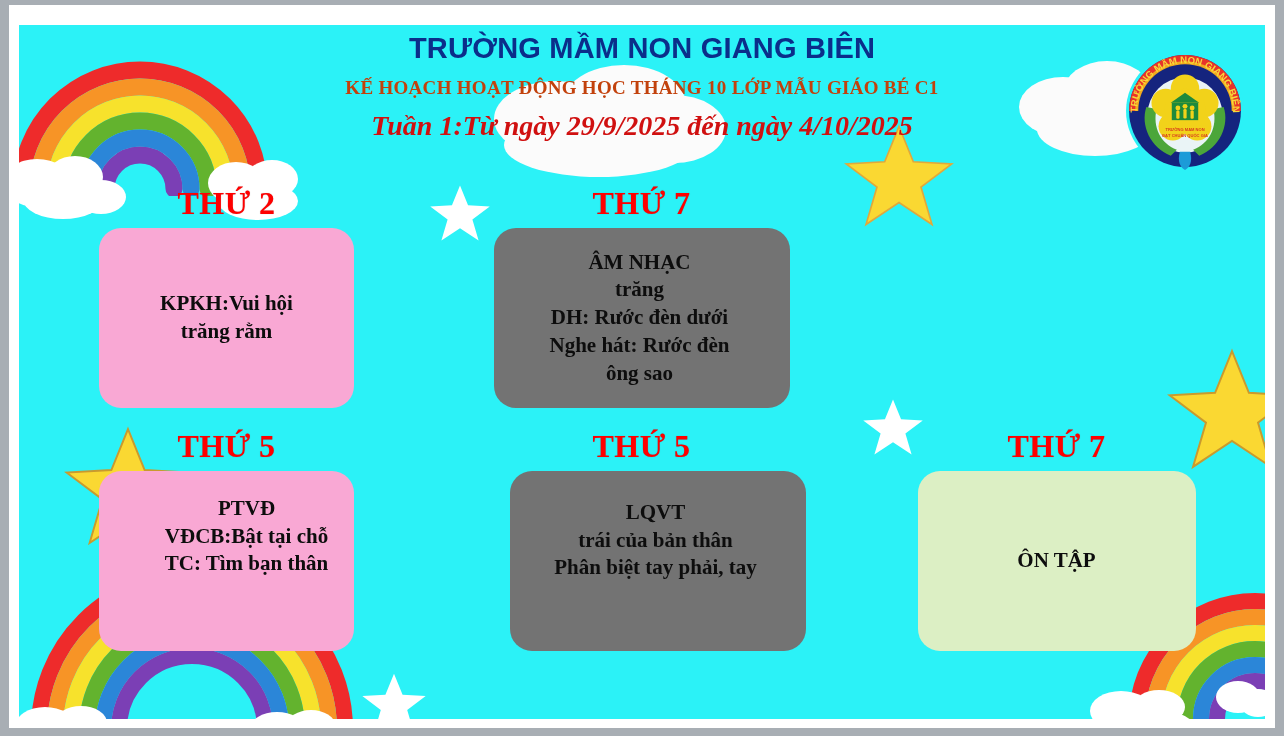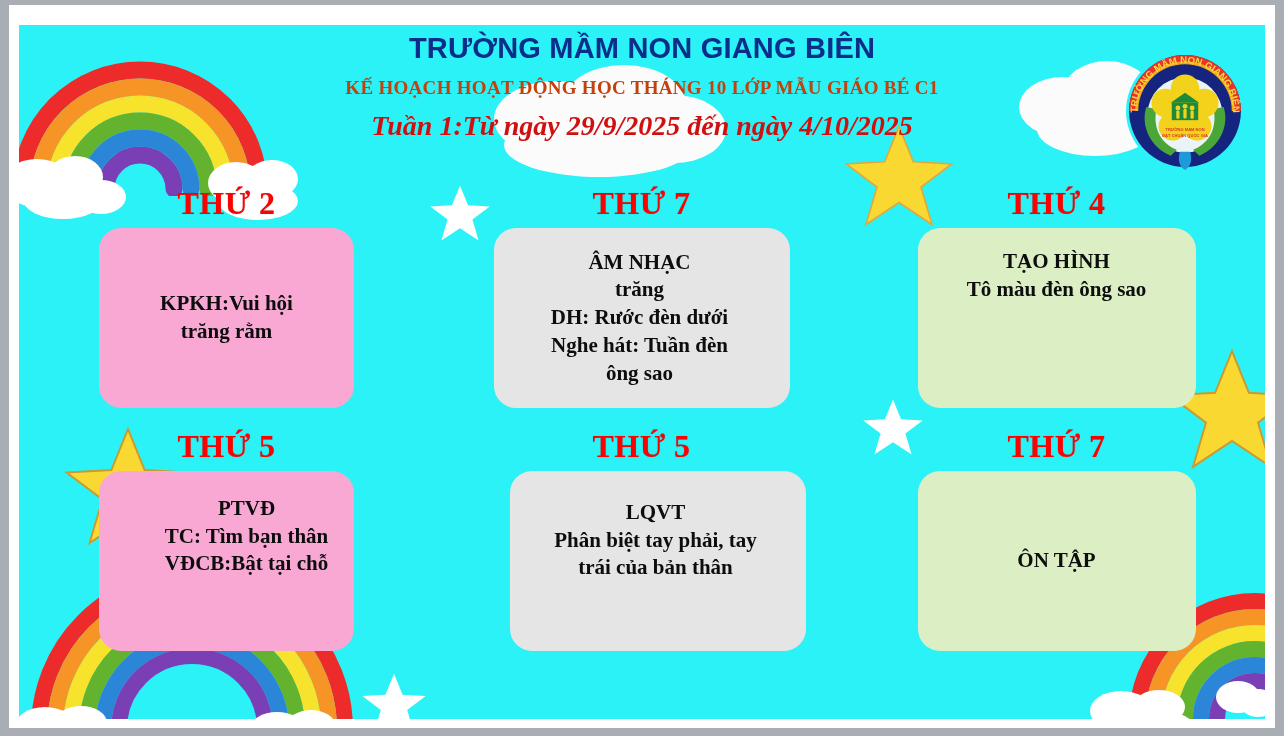--- a/index.html
+++ b/index.html
@@ -111,21 +111,21 @@
   .card-text {
     font-family: "Liberation Serif", serif;
     font-weight: bold;
     font-size: 21px;
     color: #0d0d0d;
     line-height: 1.32;
   }
   .card-text .l { display: block; }
   .card-text .head { display: block; }
   .card.blue   { background: #f9a8d4; }
-  .card.cream  { background: #e5e5e5; padding-left: 8px; }
+  .card.cream  { background: #737373; padding-left: 8px; }
   .card.green  { background: #DCEFC4; }
 
   .r2 { margin-top: 20px; }
 </style>
 </head>
 <body>
 
 <div id="root">
   <div class="paper"></div>
 
@@ -304,56 +304,47 @@
           </div>
         </div>
 
         <div class="col">
           <div class="day-label">THỨ 7</div>
           <div class="card cream wide">
             <div class="card-text">
               <span class="head">ÂM NHẠC</span>
               <span class="l">trăng</span>
               <span class="l">DH: Rước đèn dưới</span>
-              <span class="l">Nghe hát: Tuần đèn</span>
+              <span class="l">Nghe hát: Rước đèn</span>
               <span class="l">ông sao</span>
             </div>
           </div>
         </div>
 
-        <div class="col">
-          <div class="day-label">THỨ 4</div>
-          <div class="card green" style="align-items:flex-start; width:278px;">
-            <div class="card-text" style="margin-top:6px;">
-              <span class="head">TẠO HÌNH</span>
-              <span class="l">Tô màu đèn ông sao</span>
-            </div>
-          </div>
-        </div>
       </div>
 
       <div class="row r2">
         <div class="col">
           <div class="day-label">THỨ 5</div>
           <div class="card blue" style="align-items:flex-start;">
             <div class="card-text" style="margin-top:10px;margin-left:40px;">
               <span class="head">PTVĐ</span>
+              <span class="l">VĐCB:Bật tại chỗ</span>
               <span class="l">TC: Tìm bạn thân</span>
-              <span class="l">VĐCB:Bật tại chỗ</span>
             </div>
           </div>
         </div>
 
         <div class="col">
           <div class="day-label">THỨ 5</div>
           <div class="card cream wide" style="align-items:flex-start;margin-left:32px;">
             <div class="card-text" style="margin-top:14px;">
               <span class="head">LQVT</span>
+              <span class="l">trái của bản thân</span>
               <span class="l">Phân biệt tay phải, tay</span>
-              <span class="l">trái của bản thân</span>
             </div>
           </div>
         </div>
 
         <div class="col">
           <div class="day-label">THỨ 7</div>
           <div class="card green" style="width:278px;justify-content:center;">
             <div class="card-text">
               <span class="head">ÔN TẬP</span>
             </div>

